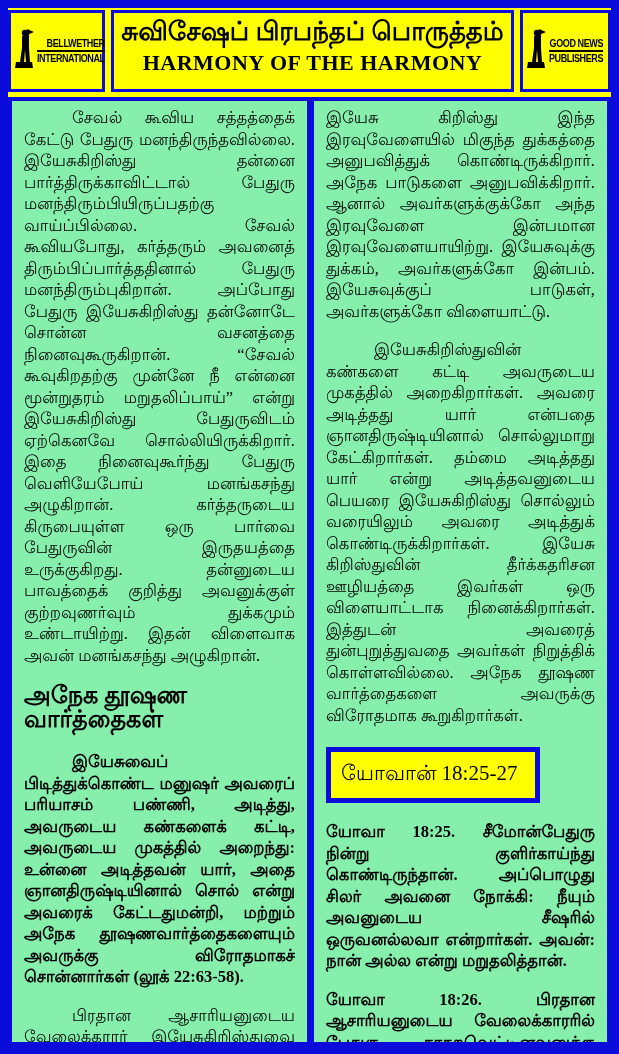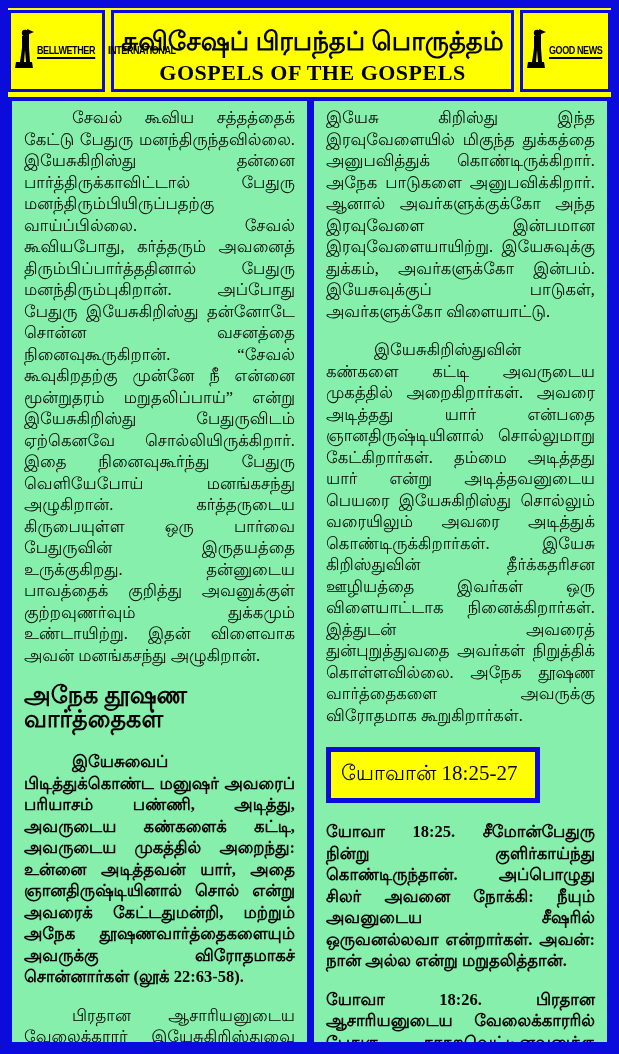--- a/index.html
+++ b/index.html
@@ -15,31 +15,31 @@
   
   .header { display:flex; gap:6px; padding:2px 0 0 0; height:82px; flex:0 0 auto; }
   .logo-box {
     box-sizing:border-box; border:3px solid #0B0BDC;
     display:flex; align-items:center; gap:3px; padding:2px 3px;
     background:#FFFF00;
   }
   .logo-box.left  { width:97px; }
   .logo-box.right { width:91px; }
   .logo-fig { flex:0 0 auto; }
-  .logo-text { display:flex; flex-direction:row; justify-content:center;text-align:right; }
+  .logo-text { display:flex; flex-direction:column; justify-content:center;text-align:right; }
   .logo-line {
     font-family:"Liberation Sans","DejaVu Sans",sans-serif;
     font-weight:bold; font-size:11px; line-height:13px;
     letter-spacing:-0.5px; white-space:nowrap;
     transform:scaleX(0.82); transform-origin:left center;
   }
   .logo-line.underlined { border-bottom:2px solid #000; }
   .title-box {
     flex:1; box-sizing:border-box; border:3px solid #0B0BDC;
-    display:flex; flex-direction:column; justify-content:flex-end; align-items:center;
+    display:flex; flex-direction:column; justify-content:flex-start; align-items:center;
     background:#FFFF00; padding:2px 0;
   }
   .title-tamil  { font-size:26px; font-weight:bold; line-height:34px; white-space:nowrap; }
   .title-english{ font-size:22px; font-weight:bold; line-height:28px; letter-spacing:0.5px; white-space:nowrap; }
   
   .columns { flex:1 1 auto; display:flex; margin-top:5px; min-height:0; }
   .column {
     box-sizing:border-box; border:4px solid #0B0BDC; background:#86efac;
     padding:6px 12px 8px 12px; overflow:hidden;
   }
@@ -80,21 +80,21 @@
         </svg>
       </span>
       <span class="logo-text">
         <span class="logo-line underlined">BELLWETHER</span>
         <span class="logo-line">INTERNATIONAL</span>
       </span>
     </div>
 
     <div class="title-box">
       <div class="title-tamil">சுவிசேஷப் பிரபந்தப் பொருத்தம்</div>
-      <div class="title-english">GOSPELS OF THE GOSPELS</div>
+      <div class="title-english">HARMONY OF THE HARMONY</div>
     </div>
 
     <div class="logo-box right">
       <span class="logo-fig">
         <svg width="20" height="42" viewBox="0 0 20 42">
           <circle cx="11" cy="5" r="3.2" fill="#000"></circle>
           <path d="M8 8 L14 8 L15 20 L16 34 L12 34 L11 22 L10 34 L6 34 L8 20 Z" fill="#000"></path>
           <rect x="13" y="2" width="2" height="30" fill="#000"></rect>
           <path d="M13 1 L20 4 L13 7 Z" fill="#000"></path>
           <path d="M2 34 L18 34 L19 40 L1 40 Z" fill="#000"></path>

